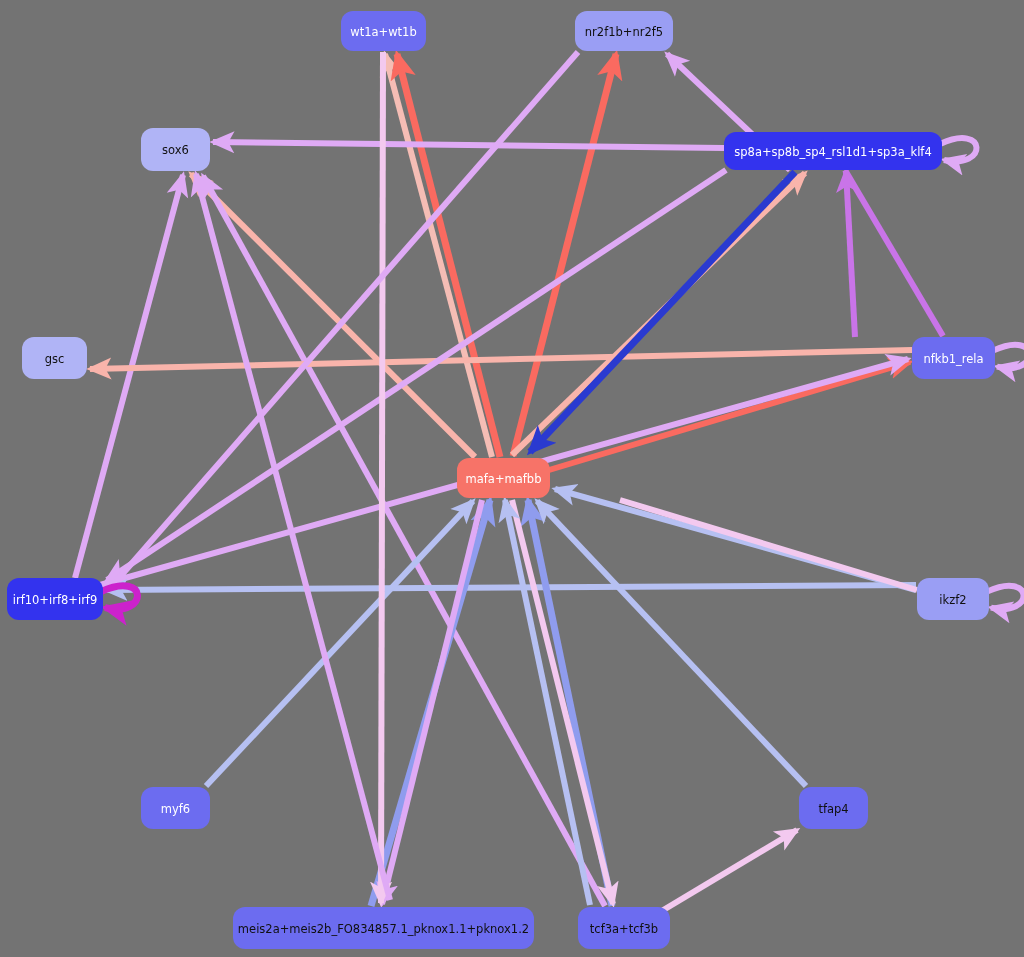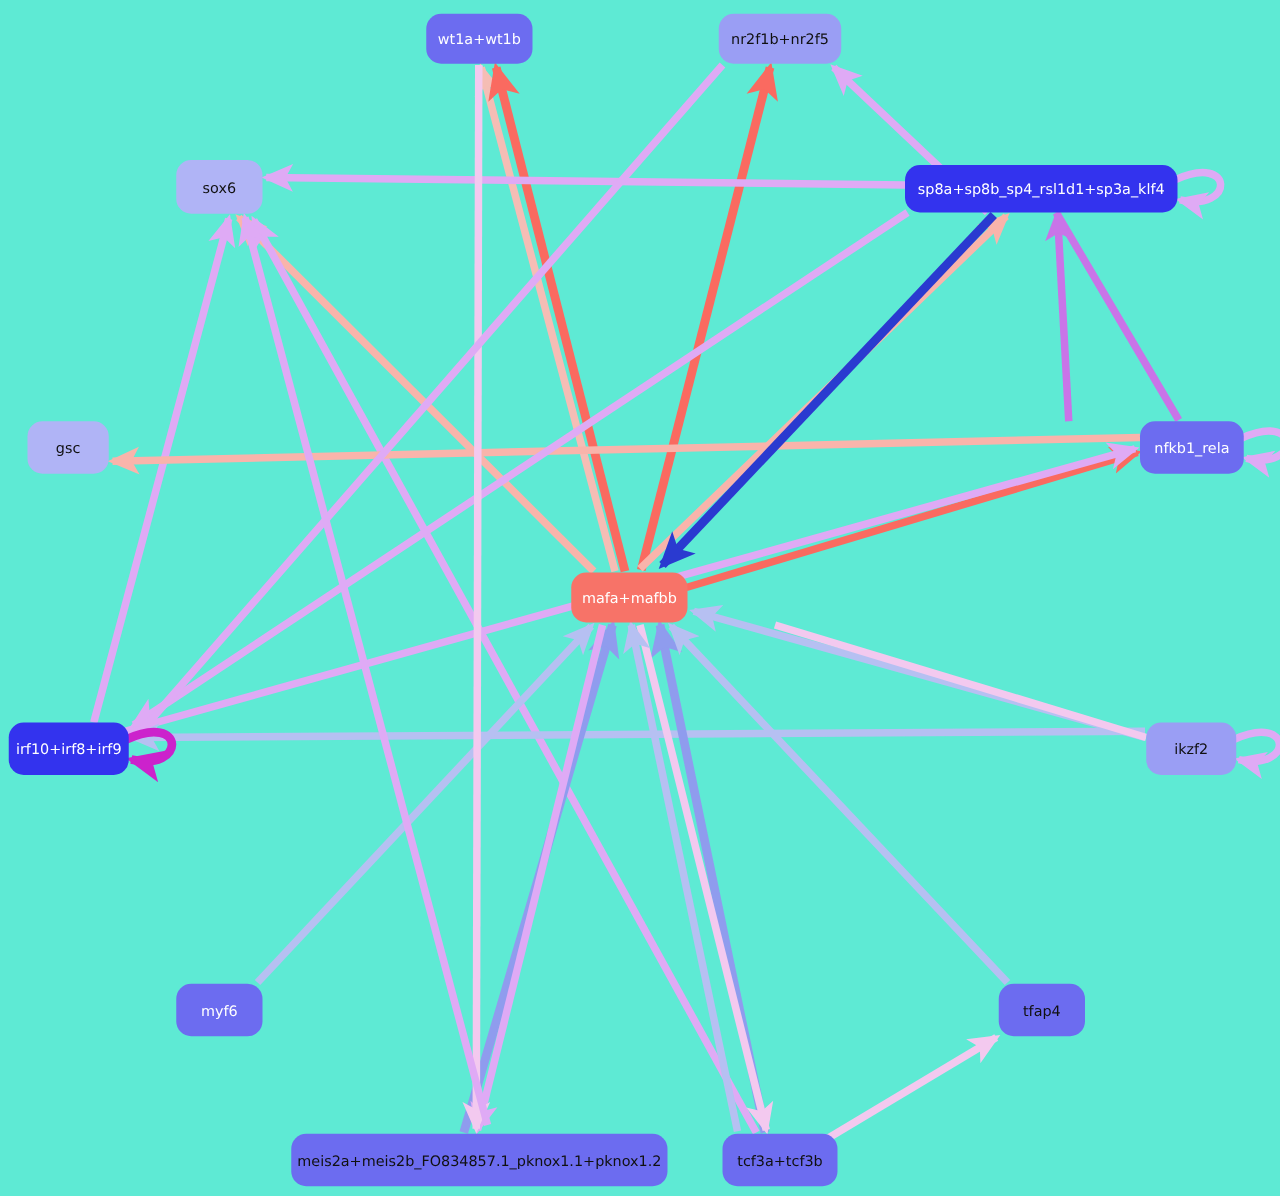--- a/index.html
+++ b/index.html
@@ -11,21 +11,21 @@
   body {
     width: 1024px;
     height: 957px;
     font-family: "DejaVu Sans", "Liberation Sans", sans-serif;
     overflow: hidden;
   }
   #network-root {
     position: relative;
     width: 1024px;
     height: 957px;
-    background: #5eead4;
+    background: #737373;
   }
   svg#graph {
     position: absolute;
     top: 0;
     left: 0;
     width: 1024px;
     height: 957px;
     display: block;
   }
   .node-rect {

